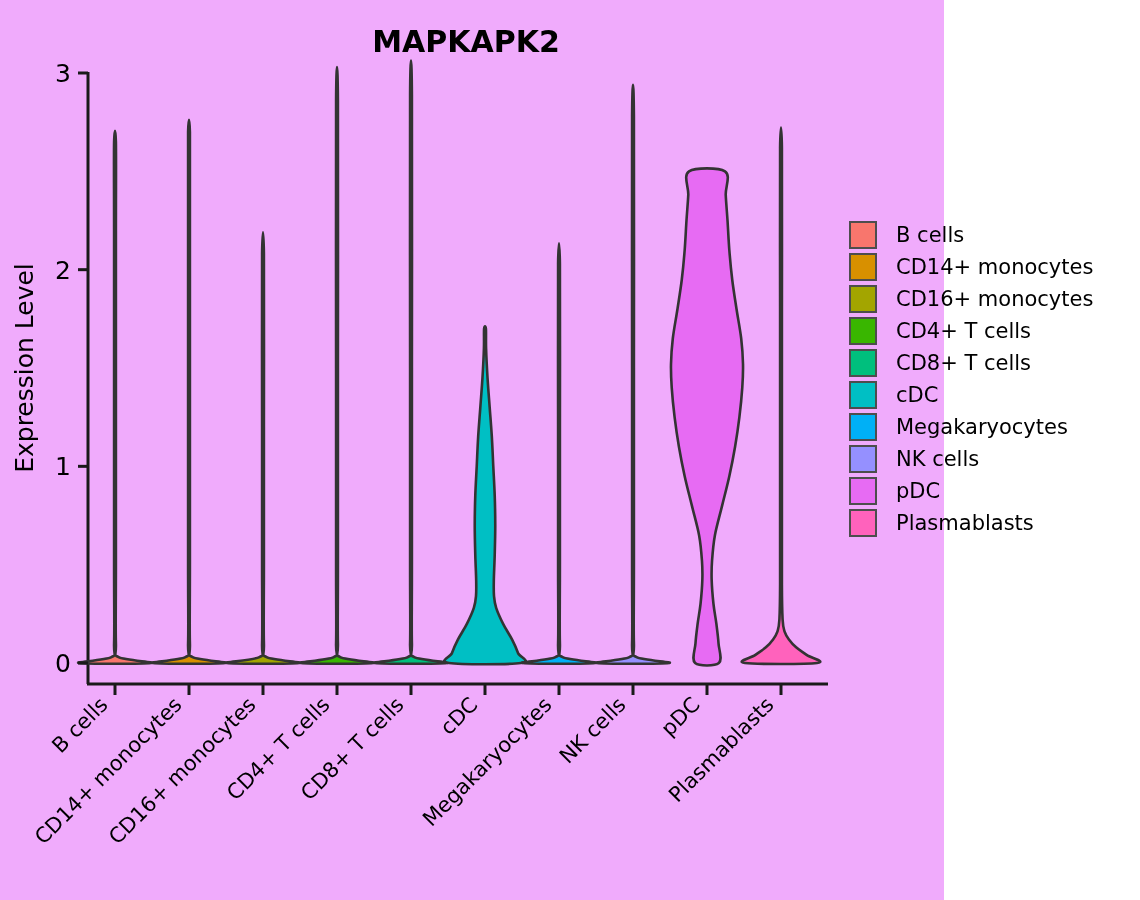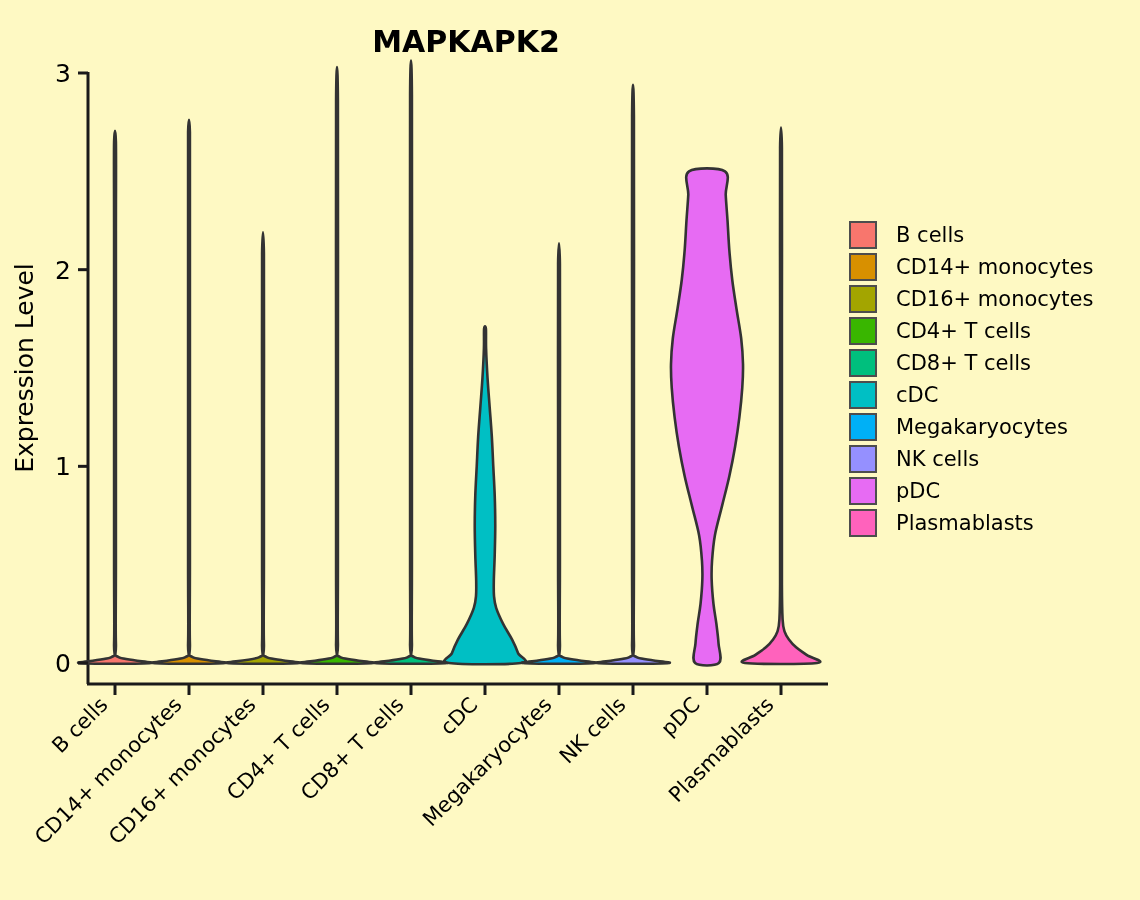--- a/index.html
+++ b/index.html
@@ -8,23 +8,23 @@
     background: #ffffff;
   }
   body {
     width: 1140px;
     height: 900px;
     font-family: "DejaVu Sans", sans-serif;
     overflow: hidden;
   }
   #root {
     position: relative;
-    width: 1140px;
+    width: 944px;
     height: 900px;
-    background: #fef9c3;
+    background: #f0abfc;
   }
   #plot-svg {
     position: absolute;
     left: 0;
     top: 0;
   }
   .legend {
     position: absolute;
     left: 849px;
     top: 219px;

